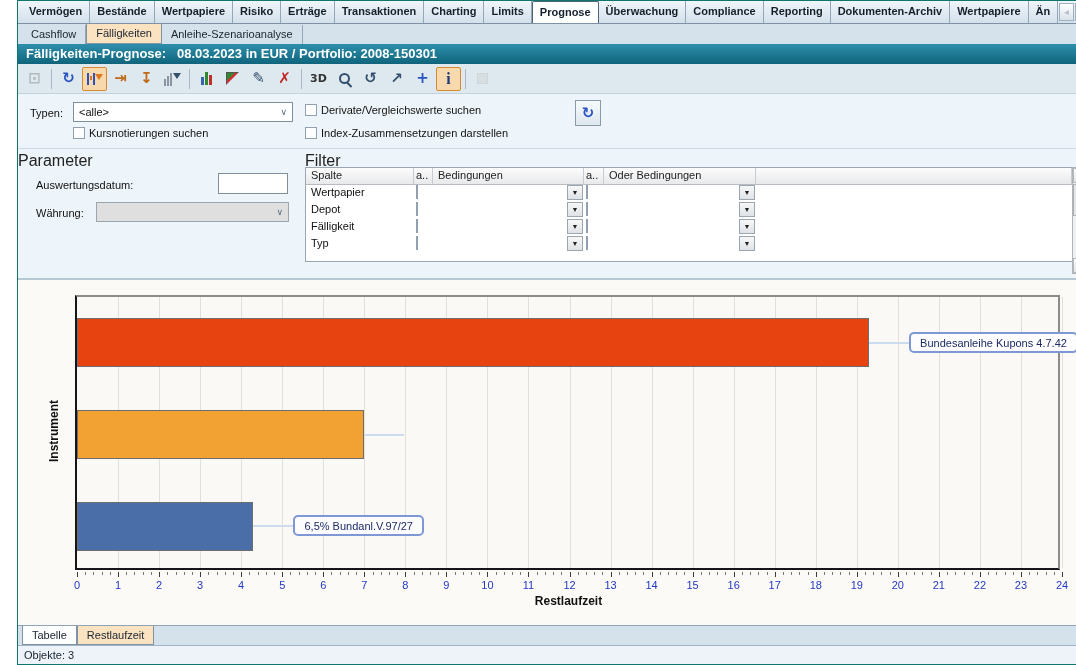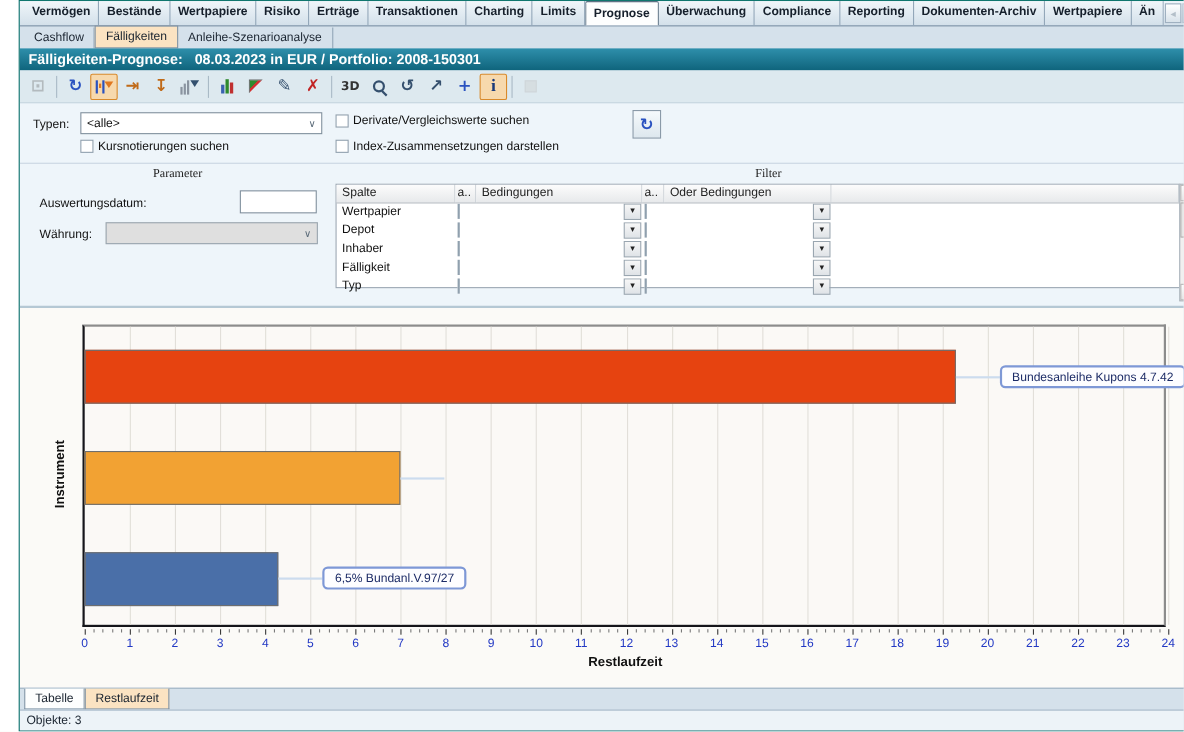--- a/index.html
+++ b/index.html
@@ -57,21 +57,21 @@
   .combo { position:absolute; display:flex; align-items:center; justify-content:space-between; background:#fff; border:1px solid #7f8f9d; padding:0 5px; font-size:11px; color:#111; }
   .combo .chev { color:#5a6a78; font-size:9px; }
   .combo.typen { left:55px; top:8px; width:220px; height:20px; }
   .cbrow { position:absolute; display:flex; align-items:center; gap:4px; }
   .cb { width:12px; height:12px; border:1px solid #90a0ae; background:#fff; flex:none; }
   .refresh-btn { position:absolute; left:557px; top:6px; width:26px; height:26px; background:linear-gradient(#f6fafc,#dde7ee); border:1px solid #8a9aa8; display:flex; align-items:center; justify-content:center; font-size:15px; font-weight:bold; color:#2a52c0; font-family:"DejaVu Sans",sans-serif; }
 
   
   .param-filter { position:relative; height:130px; background:#eef5fa; border-top:1px solid #ccd9e4; flex:none; font-size:11px; color:#111; }
   .param-panel { position:absolute; left:0; top:0; width:287px; height:100%; }
-  .group-header { position:absolute; left:0; top:3px; width:100%; text-align:center; font-size:11px; color:#222;font-family:Liberation Serif, serif; }
+  .group-header { position:absolute; left:0; top:3px; width:100%; font-size:16px; color:#222; }
   .p-label1 { position:absolute; left:18px; top:30px; }
   .p-input { position:absolute; left:200px; top:24px; width:70px; height:21px; background:#fff; border:1px solid #7f8f9d; font-size:11px; padding:0 3px; font-family:inherit; }
   .p-label2 { position:absolute; left:18px; top:58px; }
   .combo.waehrung { left:78px; top:53px; width:193px; height:20px; background:#dfdfdf; border-color:#9aa6b0; }
   .filter-panel { position:absolute; left:287px; right:0; top:0; bottom:0; }
   .ftable { position:absolute; left:0; top:18px; width:768px; height:95px; background:#fff; border:1px solid #9aa6b2; }
   .frow { display:flex; height:17px; }
   .frow.head .fcell { background:linear-gradient(#fcfcfc,#e7e9eb); border-bottom:1px solid #b6bcc2; border-right:1px solid #c6ccd2; color:#222; }
   .fcell { height:100%; padding:1px 0 0 5px; overflow:hidden; white-space:nowrap; position:relative; }
   .c0 { width:108px; flex:none; } .c1 { width:19px; flex:none; padding-left:2px; } .c2 { width:151px; flex:none; }
@@ -253,32 +253,20 @@
               <div class="dd">▼</div>
             </div>
             <div class="fcell c3"><span class="cb"></span></div>
             <div class="fcell c4">
               <div class="dd">▼</div>
             </div>
             <div class="fcell c5"></div>
           </div>
           <div class="frow">
             <div class="fcell c0">Depot</div>
-            <div class="fcell c1"><span class="cb"></span></div>
-            <div class="fcell c2">
-              <div class="dd">▼</div>
-            </div>
-            <div class="fcell c3"><span class="cb"></span></div>
-            <div class="fcell c4">
-              <div class="dd">▼</div>
-            </div>
-            <div class="fcell c5"></div>
-          </div>
-          <div class="frow">
-            <div class="fcell c0">Inhaber</div>
             <div class="fcell c1"><span class="cb"></span></div>
             <div class="fcell c2">
               <div class="dd">▼</div>
             </div>
             <div class="fcell c3"><span class="cb"></span></div>
             <div class="fcell c4">
               <div class="dd">▼</div>
             </div>
             <div class="fcell c5"></div>
           </div>

